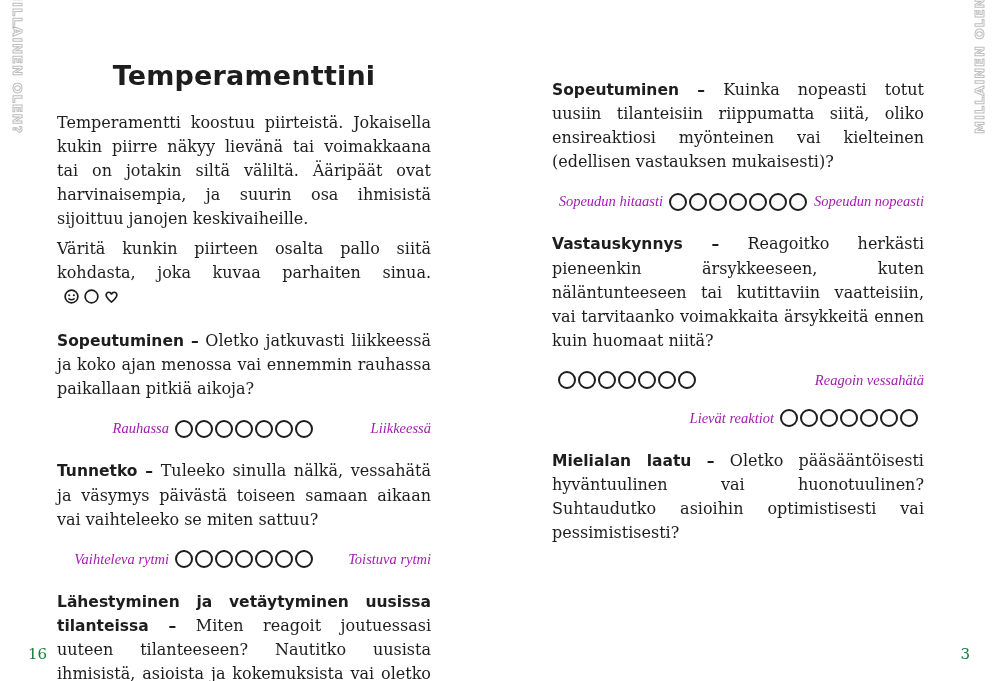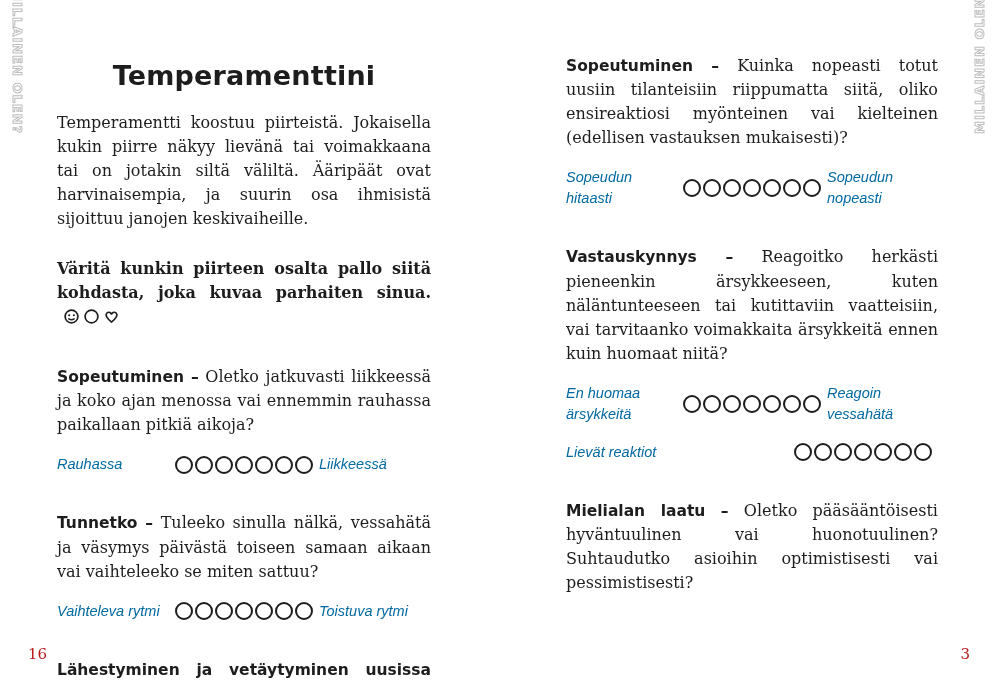--- a/index.html
+++ b/index.html
@@ -24,83 +24,83 @@
     letter-spacing: 1px;
     color: #ffffff;
     -webkit-text-stroke: 1px #bdbdbd;
     text-transform: uppercase;
   }
   .edge-text.left  { left: 17px;  transform: translate(-50%,-50%) rotate(90deg);  }
   .edge-text.right { left: 979px; transform: translate(-50%,-50%) rotate(-90deg); }
 
   .page { position: absolute; top: 0; height: 100%; }
   .page.left-page  { left: 57px;  width: 374px; }
-  .page.right-page { left: 566px; width: 372px; padding-top: 54px; }
+  .page.right-page { left: 552px; width: 372px; padding-top: 78px; }
   .page.left-page  { padding-top: 36px; }
 
   h1.title {
     font-family: "DejaVu Sans", "Liberation Sans", sans-serif;
     font-weight: 800;
     font-size: 27px;
     text-align: center;
     margin-top: 24px;
     letter-spacing: 0.2px;
   }
 
   p.body-text {
     font-size: 16px;
     line-height: 1.5;
     text-align: justify;
   }
   .intro { margin-top: 20px; }
 
   .instruction {
-    margin-top: 26px;
-    font-weight: 700;
+    margin-top: 6px;
+    font-weight: 400;
   }
   .icon-row { display: inline-flex; gap: 3px; vertical-align: -3px; margin-left: 6px; }
   .icon-row svg { display: block; }
 
-  .q { margin-top: 36px; }
+  .q { margin-top: 20px; }
   .q strong {
     font-family: "DejaVu Sans", "Liberation Sans", sans-serif;
     font-weight: 700;
     font-size: 15.5px;
   }
 
   .scale {
     margin-top: 17px;
     display: flex;
     align-items: center;
     width: 100%;
   }
   .slabel {
     flex: 1 1 0;
-    font-family: Liberation Sans, sans-serif;
+    font-family: Liberation Serif, serif;
     font-style: italic;
     font-size: 14.5px;
-    text-align: left;
+    text-align: right;
     white-space: pre-line;
     line-height: 1.45;
-    color: #0369a1;
+    color: #a21caf;
   }
   .circles { display: flex; gap: 2px; flex: 0 0 auto; padding: 0 6px; }
   .circle {
     width: 18px; height: 18px;
     border: 2px solid #1d1d1d;
     border-radius: 50%;
     background: #fff;
     cursor: pointer;
   }
 
   .page-number {
     position: absolute;
     bottom: 18px;
     font-size: 15px;
-    color: #b91c1c;
+    color: #15803d;
   }
   .page-number.pn-left  { left: 28px; }
   .page-number.pn-right { right: 30px; }
 </style>
 </head>
 <body>
 
 <div class="spread">
 
   <div class="edge-text left">Millainen olen?</div>
@@ -199,21 +199,20 @@
         <span class="slabel">Sopeudun nopeasti</span>
       </div>
     </div>
 
     <div class="section">
       <p class="body-text q">
         <strong>Vastauskynnys –</strong>
         <span>Reagoitko herkästi pieneenkin ärsykkeeseen, kuten näläntunteeseen tai kutittaviin vaatteisiin, vai tarvitaanko voimakkaita ärsykkeitä ennen kuin huomaat niitä?</span>
       </p>
       <div class="scale">
-        <span class="slabel">En huomaa ärsykkeitä</span>
         <div class="circles">
             <div class="circle" style="border-color: rgb(29, 29, 29);"></div>
             <div class="circle" style="border-color: rgb(29, 29, 29);"></div>
             <div class="circle" style="border-color: rgb(29, 29, 29);"></div>
             <div class="circle" style="border-color: rgb(29, 29, 29);"></div>
             <div class="circle" style="border-color: rgb(29, 29, 29);"></div>
             <div class="circle" style="border-color: rgb(29, 29, 29);"></div>
             <div class="circle" style="border-color: rgb(29, 29, 29);"></div>
           </div>
         <span class="slabel">Reagoin vessahätä</span>

